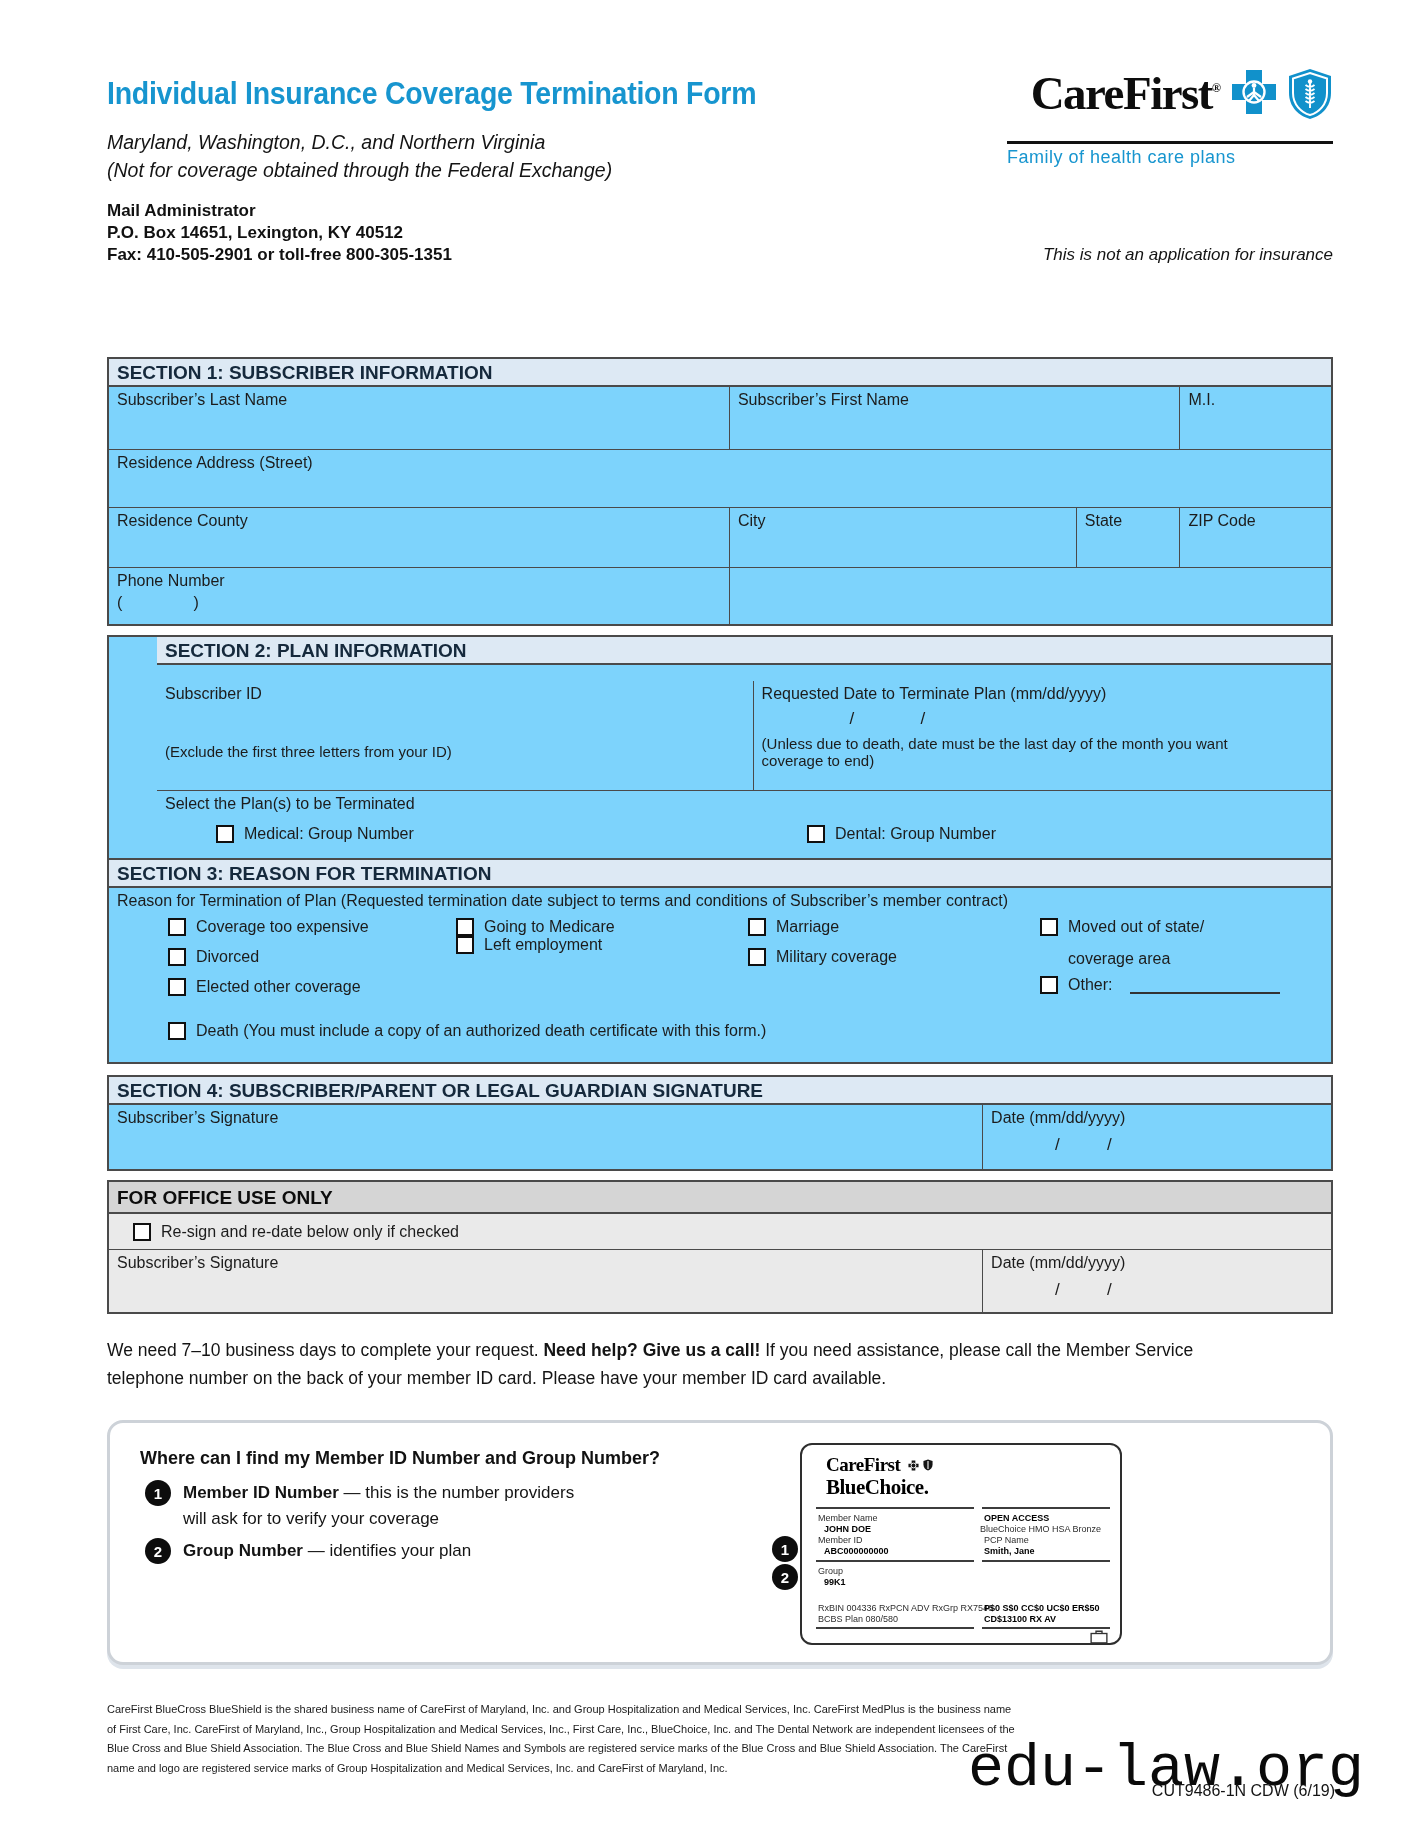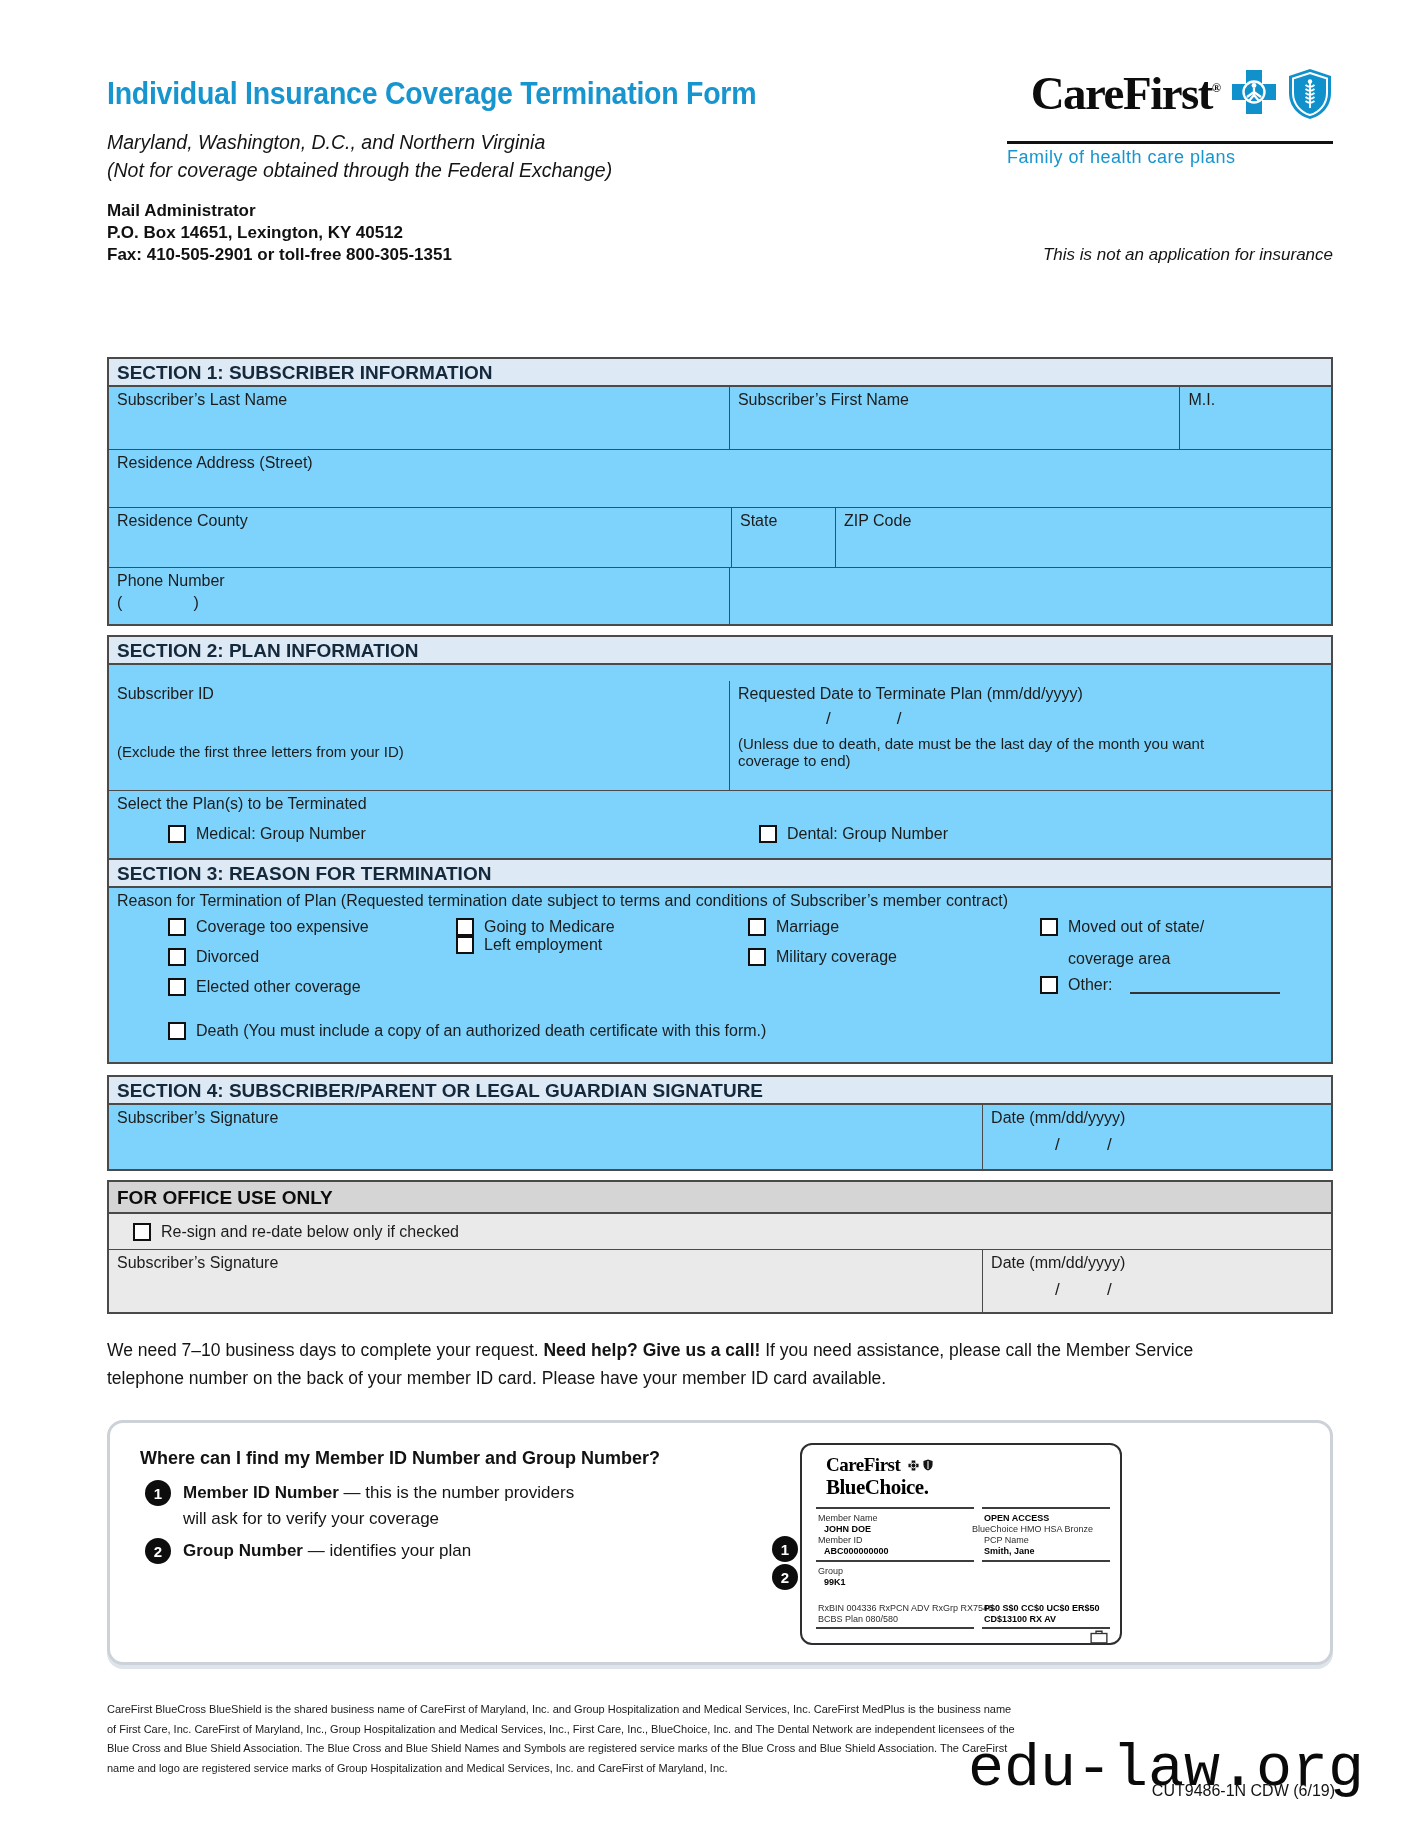--- a/index.html
+++ b/index.html
@@ -110,37 +110,40 @@
     </div>
     <div class="row" style="height:58px;">
       <div class="cell fill" style="width:1226px;">
         <span>Residence Address (Street)</span>
       </div>
     </div>
     <div class="row" style="height:60px;">
       <div class="cell fill" style="width:622px;">
         <span>Residence County</span>
       </div>
+      <div class="cell fill" style="width:348px;">
+        <span>City</span>
+      </div>
       <div class="cell fill" style="width:104px;">
         <span>State</span>
       </div>
       <div class="cell fill" style="width:152px;">
         <span>ZIP Code</span>
       </div>
     </div>
     <div class="row" style="height:57px;">
       <div class="cell fill" style="width:622px;">
         <div>Phone Number</div>
         <div style="margin-top:4px;font-size:16px;">(&nbsp;&nbsp;&nbsp;&nbsp;&nbsp;&nbsp;&nbsp;&nbsp;&nbsp;&nbsp;&nbsp;&nbsp;&nbsp;&nbsp;&nbsp;&nbsp;)</div>
       </div>
       <div class="cell fill" style="width:604px;"></div>
     </div>
   </div>
 
-  <div class="sec" style="top:635px;">
+  <div class="sec" style="top:635px;padding-left:48px;">
     <div class="sec-head">SECTION 2: PLAN INFORMATION</div>
     <div class="row" style="height:109px;margin-top:16px;">
       <div class="cell fill" style="width:622px;">
         <div>Subscriber ID</div>
         <div class="note" style="position:absolute;left:8px;top:62px;">(Exclude the first three letters from your ID)</div>
       </div>
       <div class="cell fill" style="width:604px;">
         <div>Requested Date to Terminate Plan (mm/dd/yyyy)</div>
         <div style="position:absolute;left:96px;top:28px;font-size:17px;">/&nbsp;&nbsp;&nbsp;&nbsp;&nbsp;&nbsp;&nbsp;&nbsp;&nbsp;&nbsp;&nbsp;&nbsp;&nbsp;&nbsp;/</div>
         <div class="note" style="position:absolute;left:8px;top:54px;white-space:pre-line;">(Unless due to death, date must be the last day of the month you want
@@ -280,21 +283,21 @@
 
     <div class="ln" style="left:14px;top:62px;width:158px;"></div>
     <div class="ln" style="left:180px;top:62px;width:128px;"></div>
 
     <div class="sm" style="left:16px;top:68px;">Member Name</div>
     <div class="sm smb" style="left:22px;top:79px;">JOHN DOE</div>
     <div class="sm" style="left:16px;top:90px;">Member ID</div>
     <div class="sm smb" style="left:22px;top:101px;">ABC000000000</div>
 
     <div class="sm smb" style="left:182px;top:68px;">OPEN ACCESS</div>
-    <div class="sm" style="left:170px;top:79px;">BlueChoice HMO HSA Bronze</div>
+    <div class="sm" style="left:178px;top:79px;">BlueChoice HMO HSA Bronze</div>
     <div class="sm" style="left:182px;top:90px;">PCP Name</div>
     <div class="sm smb" style="left:182px;top:101px;">Smith, Jane</div>
 
     <div class="ln" style="left:14px;top:115px;width:158px;"></div>
     <div class="ln" style="left:180px;top:115px;width:128px;"></div>
 
     <div class="sm" style="left:16px;top:121px;">Group</div>
     <div class="sm smb" style="left:22px;top:132px;">99K1</div>
 
     <div class="sm" style="left:16px;top:158px;">RxBIN 004336 RxPCN ADV RxGrp RX7546</div>

